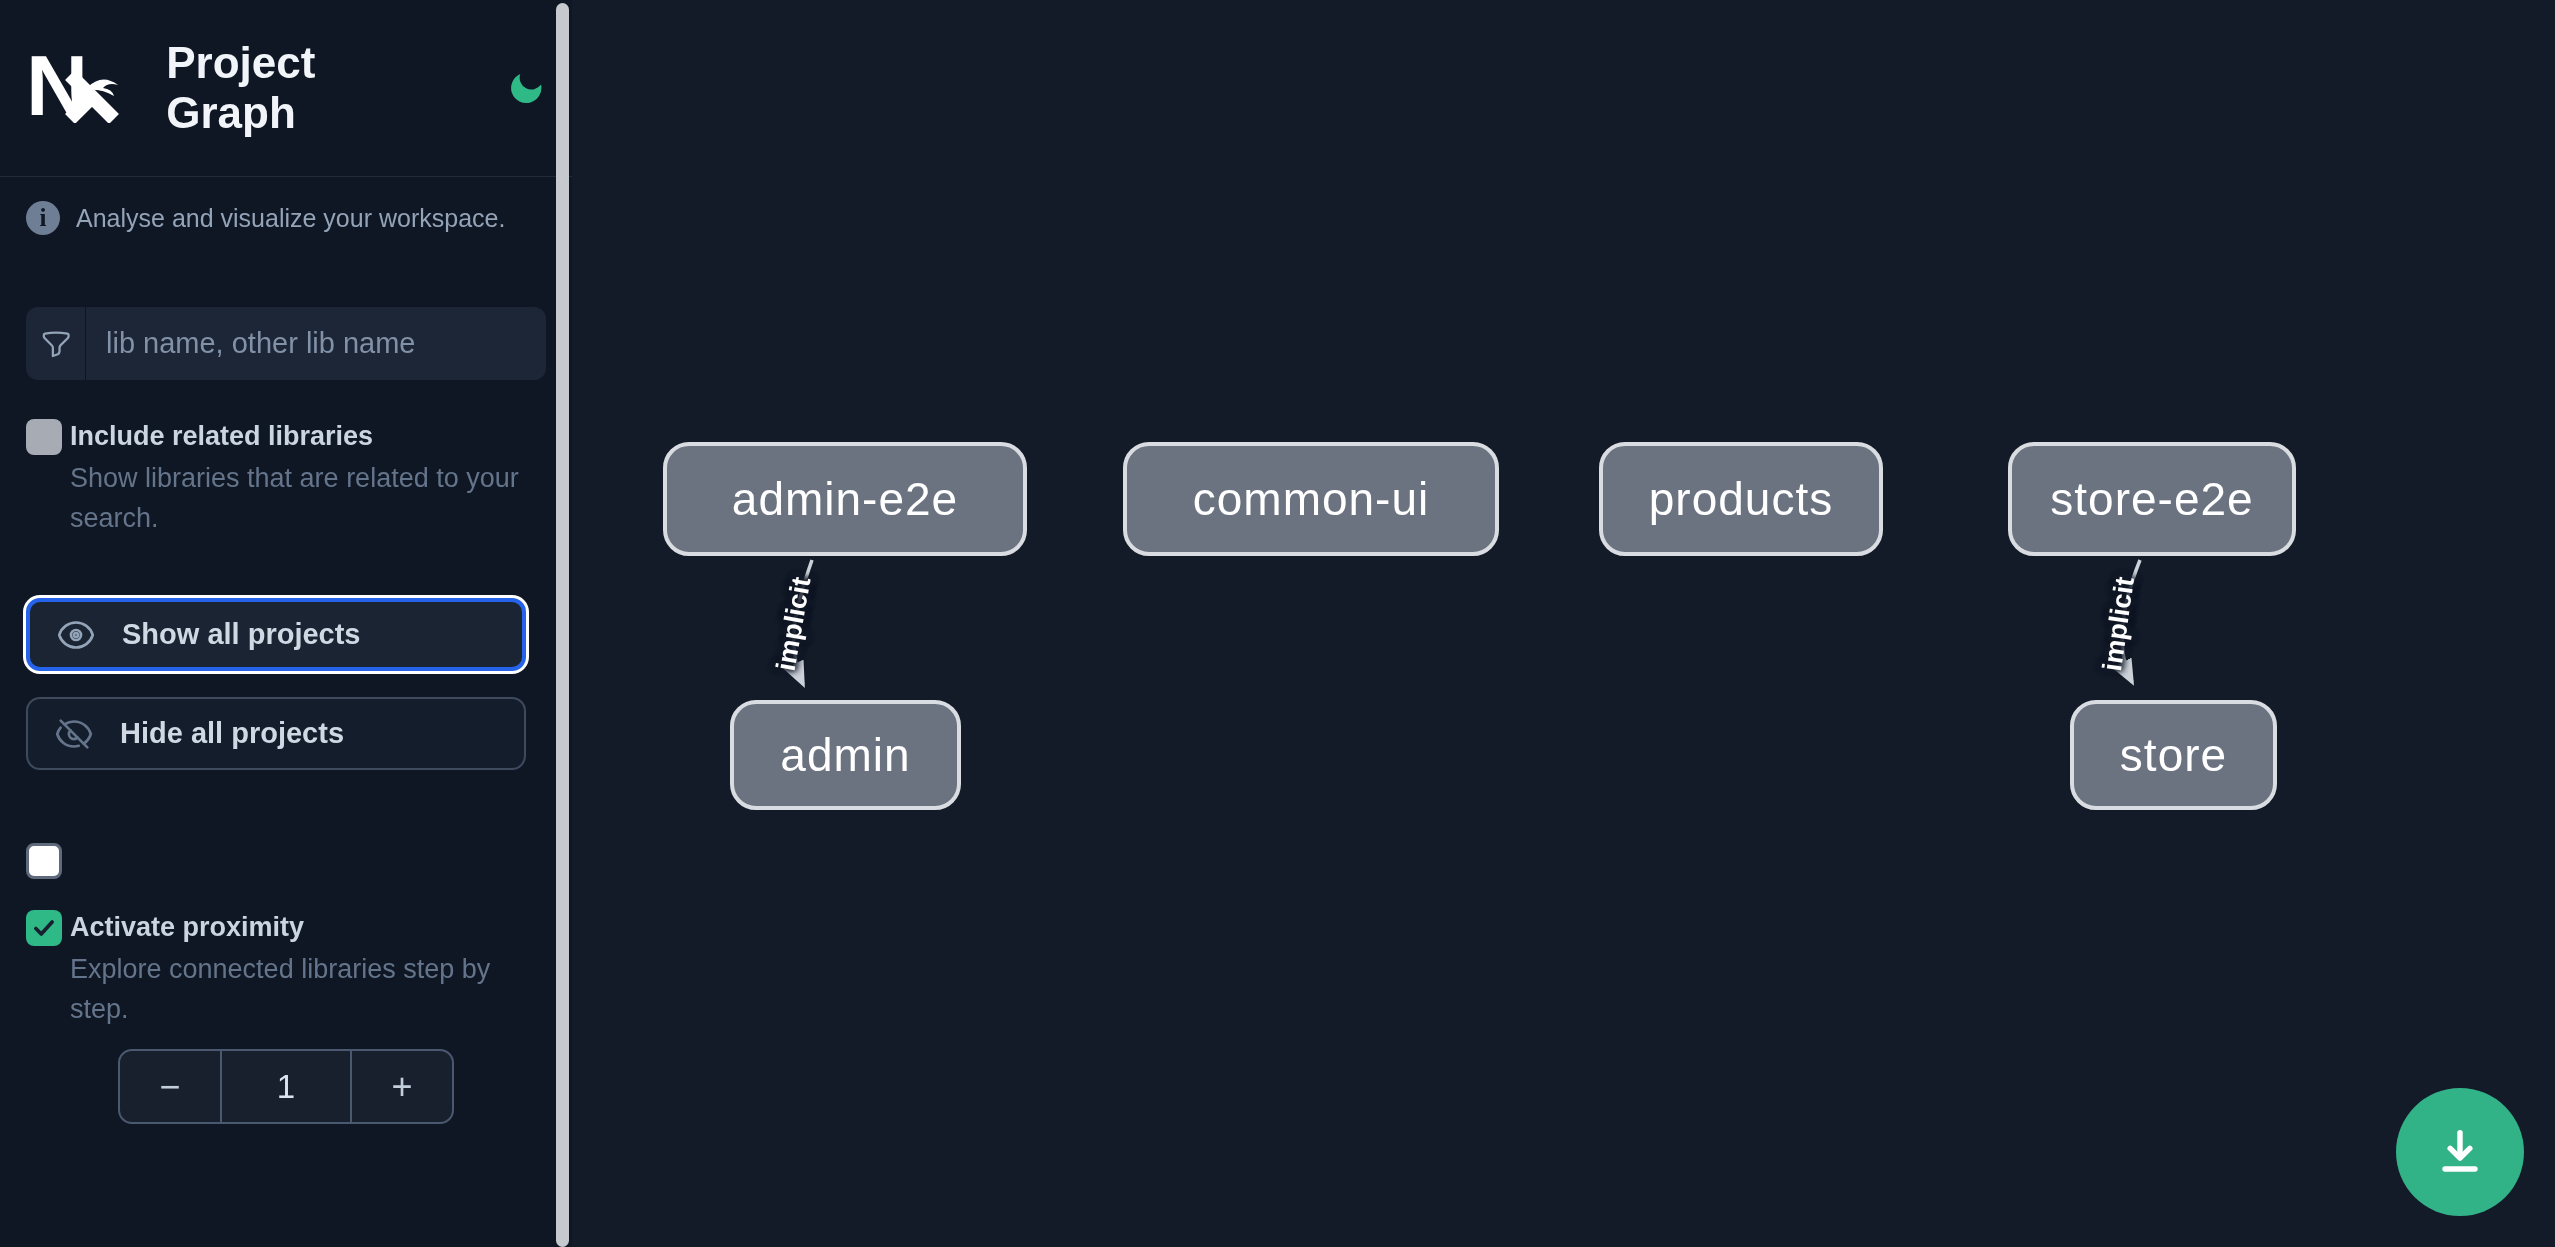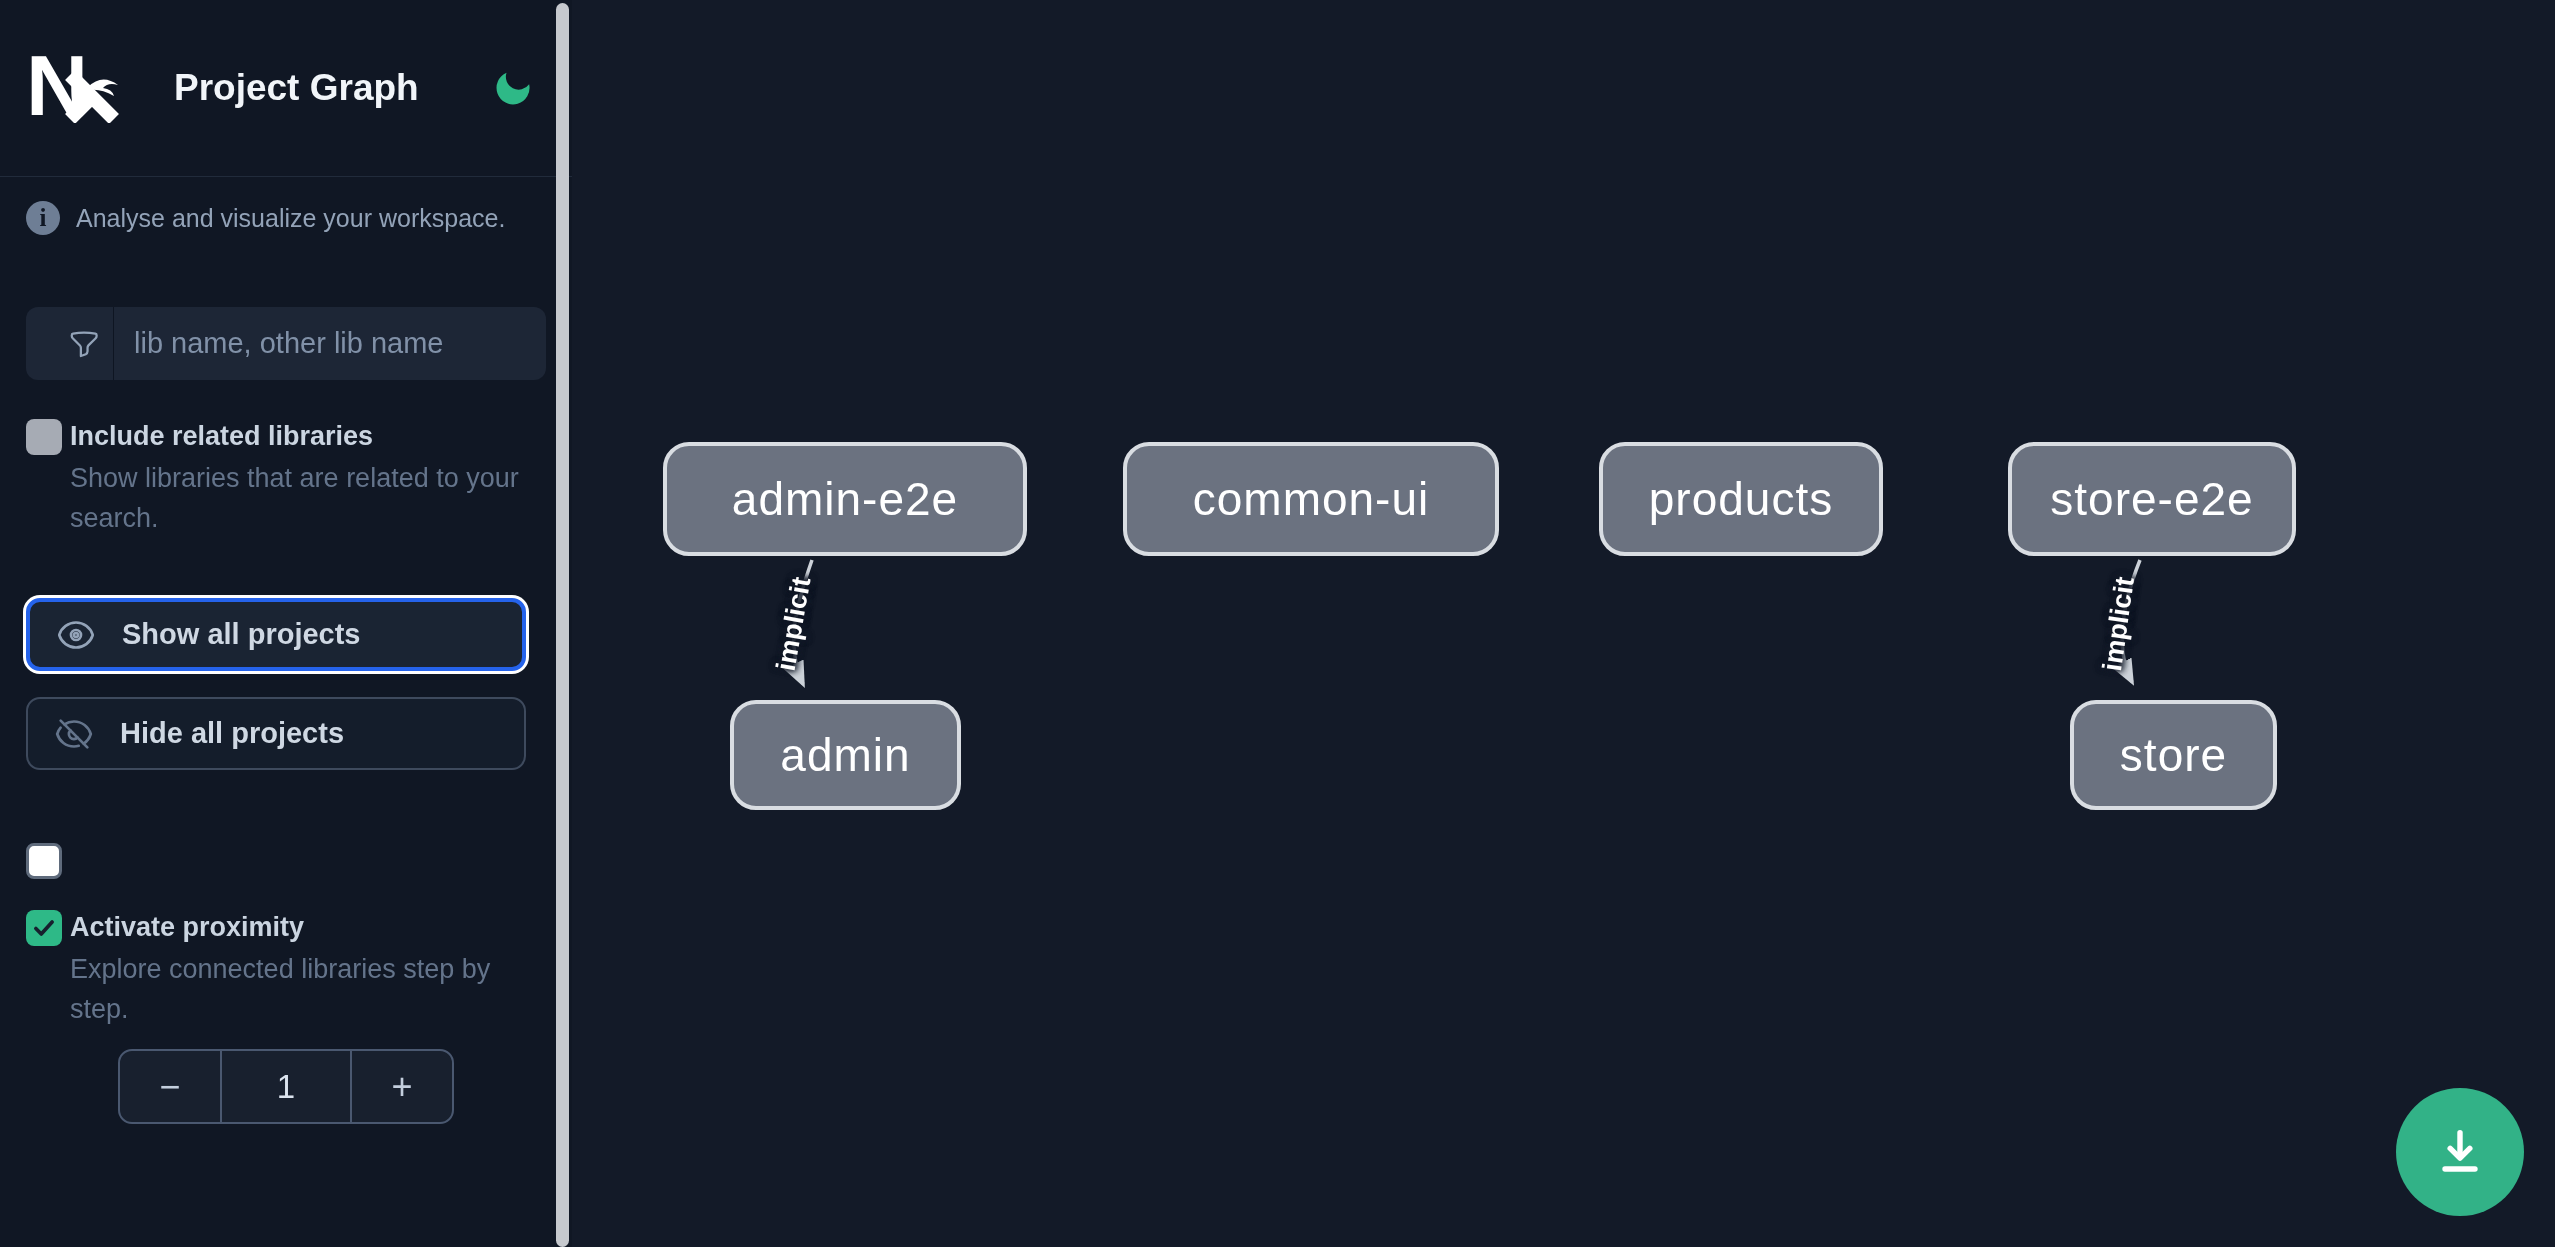--- a/index.html
+++ b/index.html
@@ -11,31 +11,31 @@
   .sidebar { position:absolute; left:0; top:0; width:572px; height:1247px;
              background:#101724; color:#cbd5e1; }
   .sb-scroll-thumb { position:absolute; left:556px; top:3px; width:13px; height:1244px;
              background:#c6c9ce; border-radius:8px; z-index:5; }
 
   .sb-header { height:177px; display:flex; align-items:center; padding:0 26px;
              border-bottom:1px solid #212b3b; }
   .logo { position:relative; width:96px; height:66px; color:#fff; }
   .logo .n { font-weight:700; font-size:86px; line-height:60px; letter-spacing:-4px; }
   .logo svg { position:absolute; left:36px; top:6px; }
-  .app-title { font-size:37px; font-weight:600; color:#f1f5f9; margin-left:52px; }
+  .app-title { font-size:44px; font-weight:600; color:#f1f5f9; margin-left:52px; }
   .moon { margin-left:72px; width:44px; height:44px; cursor:pointer; }
 
   .tagline-row { display:flex; align-items:center; gap:16px; padding:0 26px; margin-top:24px; }
   .info-icon { width:34px; height:34px; border-radius:50%; background:#6e7e95; color:#101724;
              display:flex; align-items:center; justify-content:center;
              font-family:"Liberation Serif", serif; font-weight:700; font-size:25px; }
   .tagline { font-size:25px; color:#93a3b8; }
 
   .search-box { margin:72px 26px 0 26px; height:73px; background:#1d2636; border-radius:12px;
-             display:flex; align-items:stretch; overflow:hidden;padding-left:28px; }
+             display:flex; align-items:stretch; overflow:hidden; }
   .search-icon-cell { width:60px; display:flex; align-items:center; justify-content:center;
              border-right:1px solid #0e1522; }
   .search-input { flex:1; background:transparent; border:none; outline:none;
              font-size:29px; color:#e2e8f0; padding:0 20px;
              font-family:"Liberation Sans", sans-serif; }
   .search-input::placeholder { color:#8191a8; }
 
   .opt-row { display:flex; gap:8px; padding:0 26px; }
   .opt-row .text-col { flex:1; }
   .opt-label { font-size:27px; font-weight:700; color:#cbd5e1; line-height:40px; }

